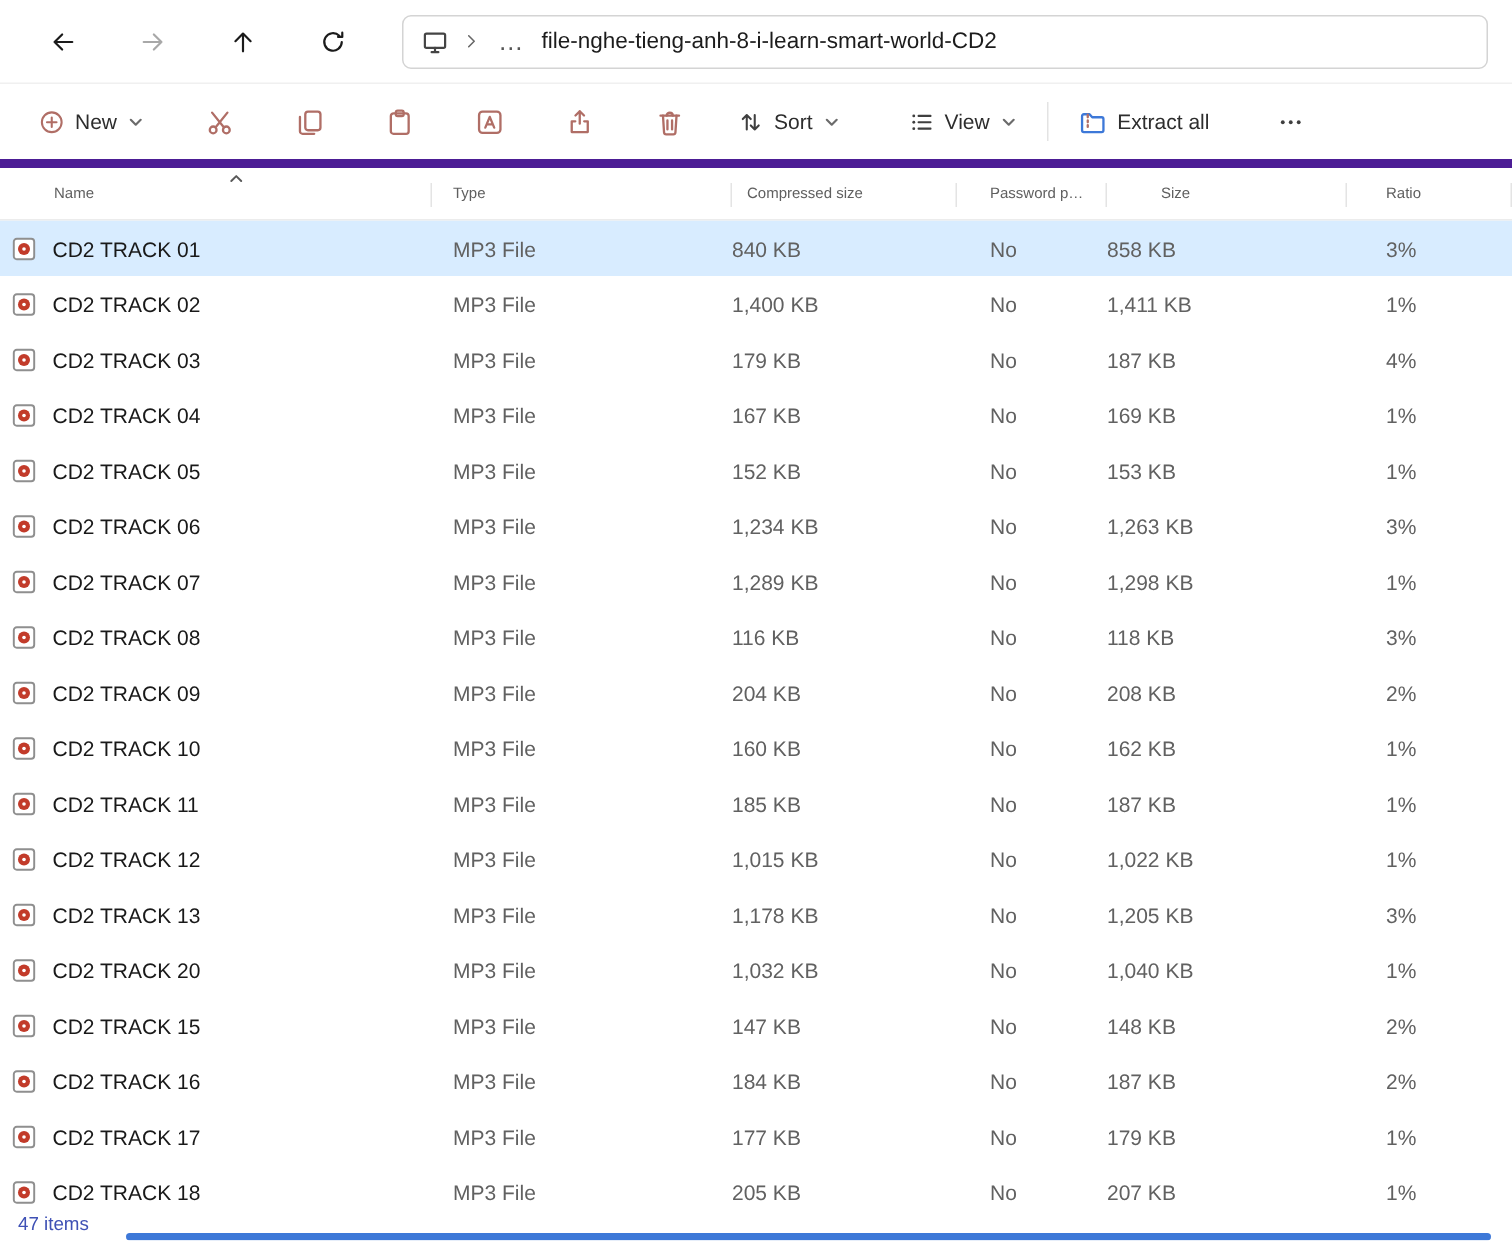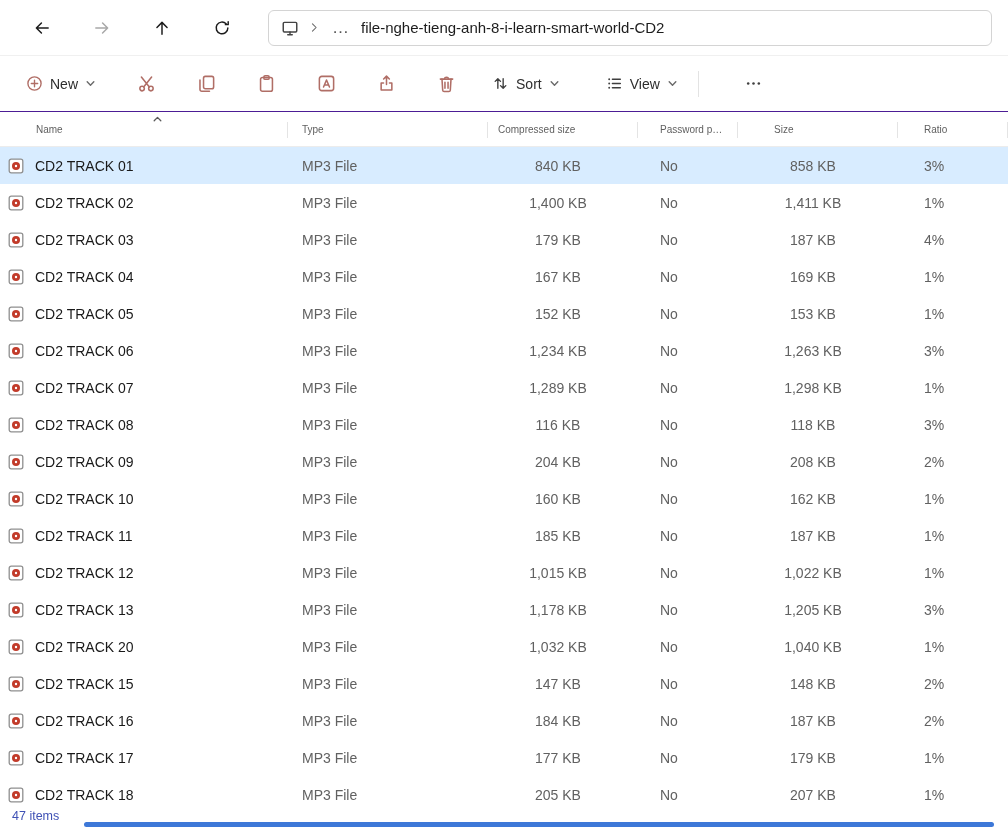--- a/index.html
+++ b/index.html
@@ -9,21 +9,21 @@
     background:#fff; font-family:"Liberation Sans",sans-serif; color:#1a1a1a;
   }
   
   .navbar { height:56px; display:flex; align-items:center; padding:0 12px; border-bottom:1px solid #f0f0f0; }
   .navbtn { width:38px; height:38px; border:none; background:transparent; display:flex; align-items:center; justify-content:center; border-radius:6px; margin:0 11px; cursor:pointer; color:#1b1b1b; }
   .navbtn.disabled { color:#a8a8a8; }
   .addressbar { flex:1; height:36px; margin-left:16px; margin-right:4px; border:1px solid #d4d4d4; border-radius:6px; display:flex; align-items:center; padding:0 12px; gap:9px; background:#fff; }
   .addr-text { font-size:15px; color:#1c1c1c; white-space:nowrap; }
   .addr-btn { border:none; background:transparent; display:flex; align-items:center; cursor:pointer; color:#555; padding:2px; }
   
-  .toolbar { height:56px; display:flex; align-items:center; padding:0 16px; border-bottom:1px solid #4c1d95; }
+  .toolbar { height:56px; display:flex; align-items:center; padding:0 16px; border-bottom:6px solid #4c1d95; }
   .tbtn { border:none; background:transparent; display:flex; align-items:center; gap:7px; padding:8px 10px; border-radius:6px; cursor:pointer; font-family:inherit; font-size:14px; color:#2d2d2d; }
   .iconbtn { width:44px; justify-content:center; color:var(--icon-red,#b06e66); }
   .icons-group { display:flex; align-items:center; gap:16px; margin-left:18px; margin-right:14px; }
   .tool-label { font-size:14px; color:#2d2d2d; }
   .divider { width:1px; height:26px; background:#e3e3e3; margin:0 10px; }
   .darkicon { color:#3f3f3f; }
   .more-btn { margin-left:26px; color:#3f3f3f; }
   .si { fill:none; stroke:currentColor; stroke-width:1.3; stroke-linecap:round; stroke-linejoin:round; }
   .sf { fill:currentColor; stroke:none; }
   
@@ -37,21 +37,21 @@
   .h-size { padding-left:36px; }
   .h-ratio { padding-left:26px; }
   .sort-caret { position:absolute; left:152px; top:2px; color:#5a5a5a; }
   
   .rows {}
   .row { height:37px; display:grid; grid-template-columns:288px 200px 150px 100px 160px 1fr; align-items:center; cursor:default; }
   .row.selected { background:var(--selection,#d8ecff); }
   .cell { font-size:14px; color:#616161; overflow:hidden; white-space:nowrap; }
   .cell.name { color:#191919; padding-left:8px; display:flex; align-items:center; gap:11px; }
   .cell.type { padding-left:14px; }
-  .cell.num { text-align:center; padding-right:10px; }
+  .cell.num { text-align:left; padding-right:10px; }
   .cell.pwd { padding-left:22px; }
   .cell.ratio { padding-left:26px; }
   .mp3icon { display:flex; flex:none; }
   
   .statusbar { position:absolute; left:0; right:14px; bottom:0; height:22px; background:#fff; display:flex; align-items:center; }
   .status-text { font-size:12.5px; color:var(--status-text,#3f51b5); padding-left:12px; }
   .hscroll { position:absolute; left:84px; right:0; bottom:0; height:5px; background:var(--accent-blue,#3d78d8); border-radius:3px; cursor:pointer; }
 </style>
 </head>
 <body>
@@ -171,20 +171,27 @@
           </g>
         </svg>
       <span class="tool-label">View</span>
       <svg class="si" width="11" height="11" viewBox="0 0 10 10" style="color:#6b6b6b">
           <path d="M2 3.5l3 3 3-3"></path>
         </svg>
     </button>
 
     <div class="divider"></div>
 
+    <button class="tbtn">
+      <svg class="si" width="19" height="19" viewBox="0 0 16 16" style="color:var(--accent-blue)">
+          <path d="M2 12.5V4.5A1 1 0 0 1 3 3.5h3.2l1.5 1.7H13a1 1 0 0 1 1 1v6.3a1 1 0 0 1-1 1H3a1 1 0 0 1-1-1z"></path>
+          <path d="M5.2 3.8v1.4M5.2 7v1M5.2 9.6v1" style="color:var(--icon-red)"></path>
+        </svg>
+      <span class="tool-label">Extract all</span>
+    </button>
 
     <button class="tbtn more-btn">
       <svg width="17" height="17" viewBox="0 0 16 16">
           <g class="sf">
             <circle cx="3" cy="8" r="1.2"></circle>
             <circle cx="8" cy="8" r="1.2"></circle>
             <circle cx="13" cy="8" r="1.2"></circle>
           </g>
         </svg>
     </button>

